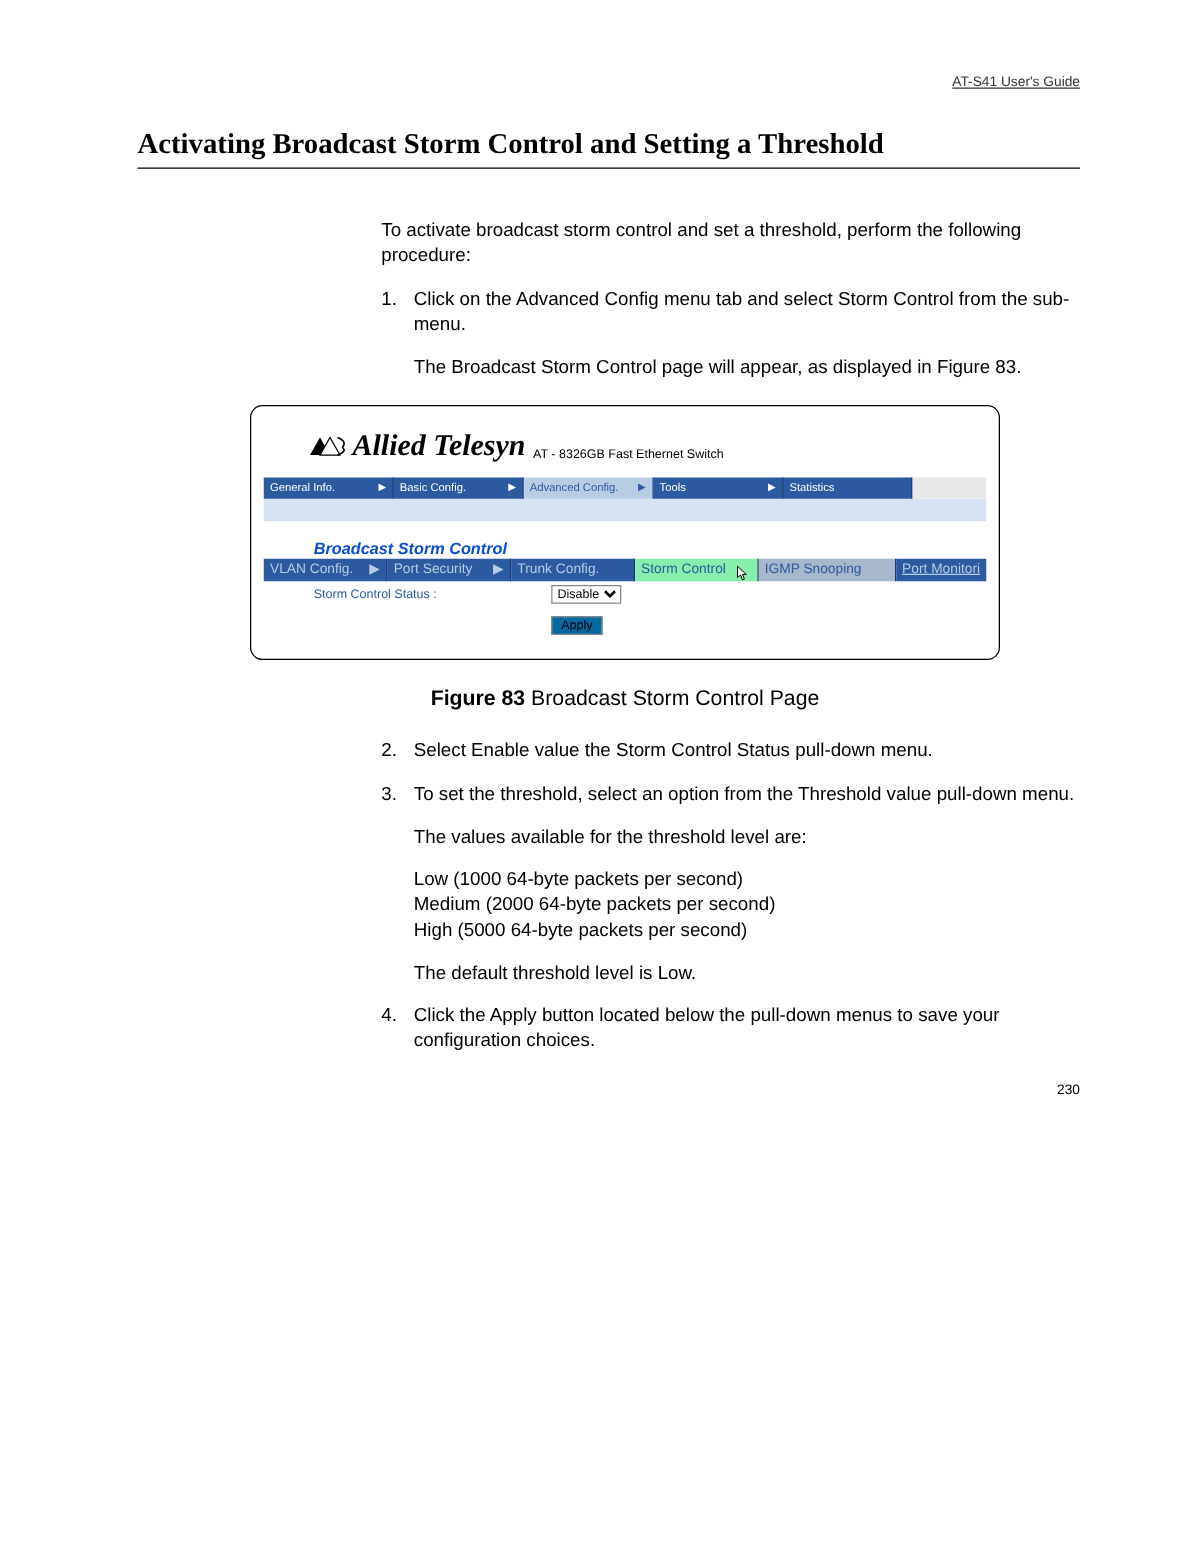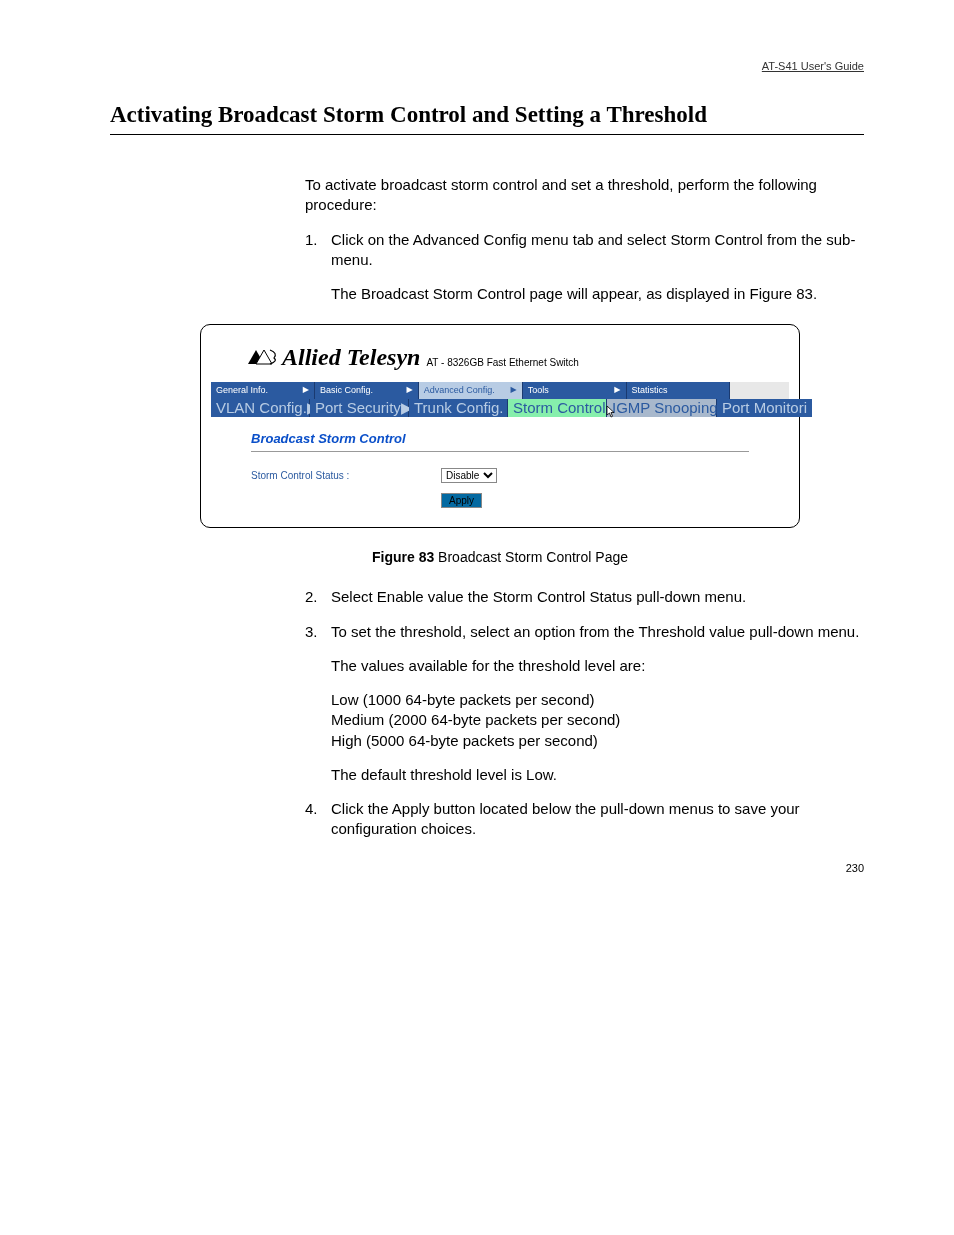--- a/index.html
+++ b/index.html
@@ -57,21 +57,21 @@
     }
     ol.steps .sub {
       margin: 14px 0 0 0;
     }
     .figure-wrap {
       margin: 20px 0 20px -195px;
     }
     .figure-caption {
       text-align: center;
       font-family: Arial, Helvetica, sans-serif;
-      font-size: 14px;
+      font-size: 17px;
       margin: 20px 0 18px 0;
     }
     .figure-caption b { font-weight: bold; }
     .page-number {
       text-align: right;
       font-size: 11px;
       font-family: Arial, sans-serif;
       position: absolute;
       bottom: 40px;
       right: 90px;
@@ -136,41 +136,43 @@
     }
     .ss-subtabs {
       display: flex;
       width: 100%;
       background: #d6e3f2;
       height: 18px;
     }
     .ss-subtab {
       background: #2b5aa0;
       color: #b8cce4;
-      font-size: 15px;
+      font-size: 11px;
       padding: 3px 5px;
       border-right: 1px solid #1a3a70;
       display: flex;
       align-items: center;
       justify-content: space-between;
       box-sizing: border-box;
       height: 18px;
       white-space: nowrap;
+      margin-top: 48px;
     }
     .ss-subtab.active {
       background: #86efac;
       color: #2b5aa0;
     }
     .ss-subtab.grey {
       background: #a8b8cc;
       color: #2b5aa0;
     }
     .ss-subtab.right {
       background: #2b5aa0;
       color: #b8cce4;
+      text-decoration: underline;
     }
     .ss-content {
       padding: 13px 40px 4px 40px;
     }
     .ss-panel-title {
       color: #0a4fc9;
       font-weight: bold;
       font-style: italic;
       font-size: 13px;
       border-bottom: 1px solid #999;

